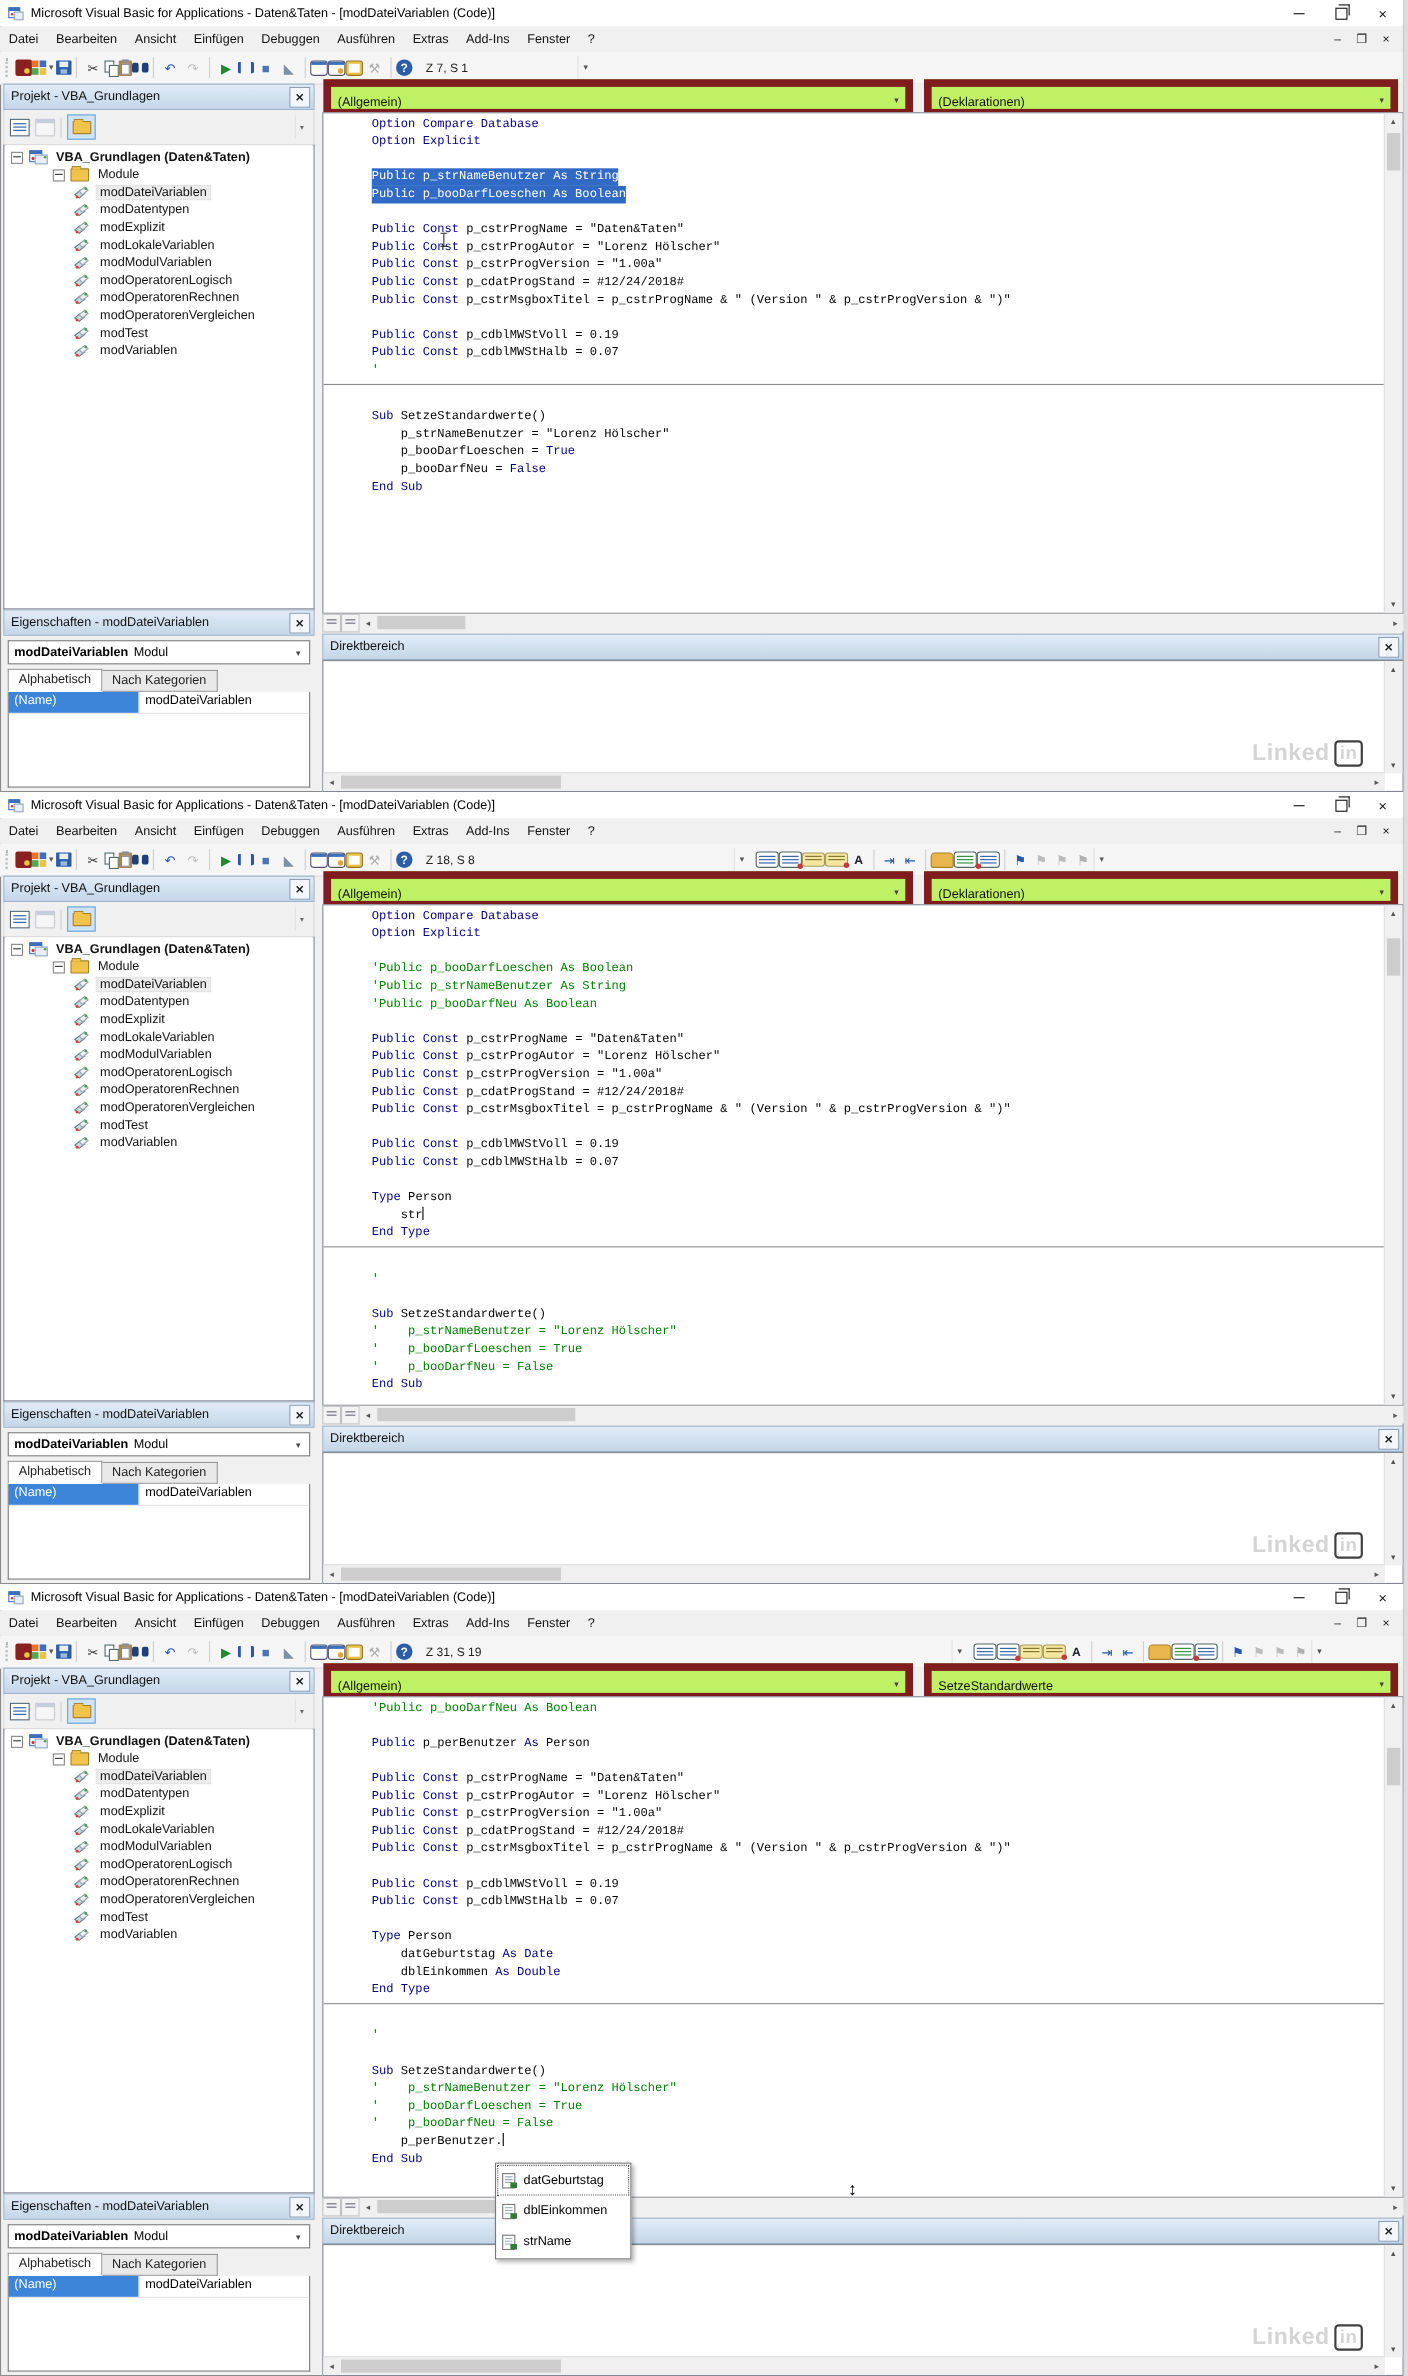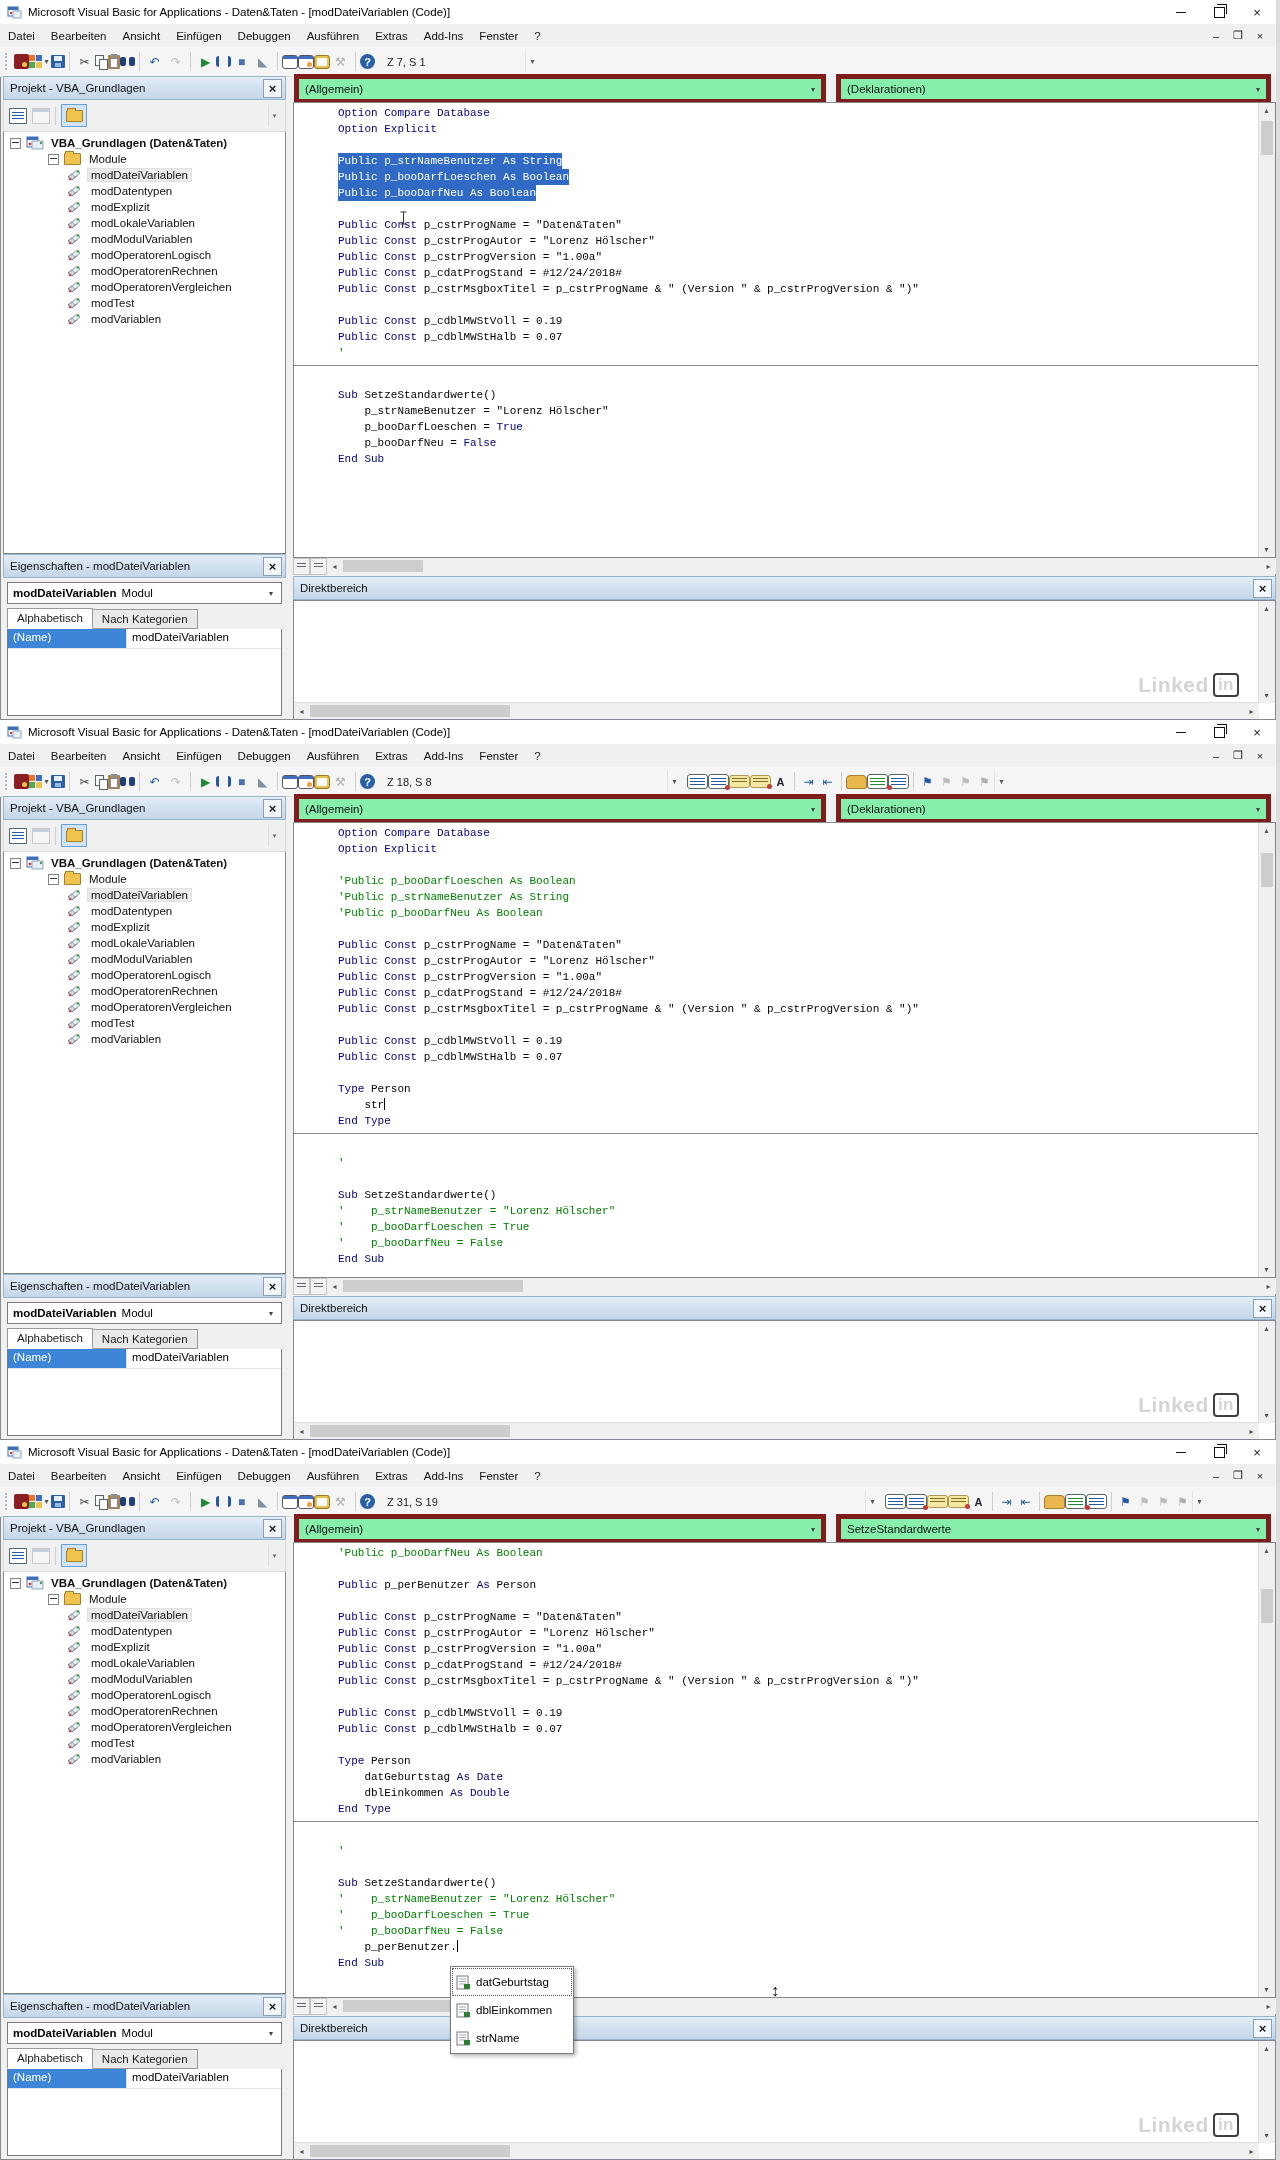--- a/index.html
+++ b/index.html
@@ -109,21 +109,21 @@
   .ptab{padding:3px 9px;border:1px solid #9a9a9a;background:#e9e9e9;color:#222}
   .ptab.active{background:#fff;border-bottom-color:#fff;z-index:2}
   .ptab.inactive{border-left:none;margin-top:1px}
   .propgrid{flex:1;margin:0 4px 4px;background:#fff;border:1px solid #7a7a7a;border-top:none;font-size:11.5px;min-height:0}
   .prow{display:flex;height:19px;border-bottom:1px solid #e4e4e4;align-items:stretch}
   .pname{width:118px;flex:none;background:#3d85d8;color:#fff;padding:2px 5px;box-sizing:border-box}
   .pval{flex:1;padding:2px 5px;border-left:1px solid #e4e4e4;color:#000}
   
   .codewin{height:498px;flex:none;display:flex;flex-direction:column;background:#f0f0f0}
   .ddrow{height:24px;flex:none;display:flex;align-items:center;padding:1px 5px 1px 1px;gap:10px}
-  .combo{height:20px;background:#86efac;border:5px solid #7f1d1d;display:flex;align-items:center;font-size:11.5px;padding-left:6px;color:#111}
+  .combo{height:20px;background:#bef264;border:7px solid #7f1d1d;display:flex;align-items:flex-end;font-size:11.5px;padding-left:6px;color:#111}
   .combo.cleft{width:516px;flex:none}
   .combo.cright{flex:1}
   .codearea{position:relative;flex:1;background:#fff;border:1px solid #828790;overflow:hidden;min-height:0}
   .code{position:absolute;left:0;top:2px;right:16px;bottom:0;padding-left:44px;font-family:"Liberation Mono",monospace;font-size:11px;line-height:16px;overflow:hidden}
   .line{height:16px;white-space:pre}
   .segs{display:inline-block;min-height:16px}
   .line.sel .segs{background:#316ac5}
   .line.sel .segs span{color:#fff}
   .k{color:#00007f}.n{color:#000}.c{color:#008000}
   .line.sepline{height:10px;position:relative}
@@ -555,21 +555,20 @@
             </div>
           </div>
           <div class="codearea">
             <div class="code">
 
             <div class="line"><span class="segs"><span class="k">Option Compare Database</span></span></div>
                 <div class="line"><span class="segs"><span class="k">Option Explicit</span></span></div>
                 <div class="line"><span class="segs"></span></div>
                 <div class="line sel"><span class="segs"><span class="n">Public p_strNameBenutzer As String</span></span></div>
                 <div class="line sel"><span class="segs"><span class="n">Public p_booDarfLoeschen As Boolean</span></span></div>
-                <div class="line sel"><span class="segs"><span class="n">Public p_booDarfNeu As Boolean</span></span></div>
                 <div class="line"><span class="segs"></span></div>
                 <div class="line"><span class="segs"><span class="k">Public Const </span><span class="n">p_cstrProgName = "Daten&amp;Taten"</span></span></div>
                 <div class="line"><span class="segs"><span class="k">Public Const </span><span class="n">p_cstrProgAutor = "Lorenz Hölscher"</span></span></div>
                 <div class="line"><span class="segs"><span class="k">Public Const </span><span class="n">p_cstrProgVersion = "1.00a"</span></span></div>
                 <div class="line"><span class="segs"><span class="k">Public Const </span><span class="n">p_cdatProgStand = #12/24/2018#</span></span></div>
                 <div class="line"><span class="segs"><span class="k">Public Const </span><span class="n">p_cstrMsgboxTitel = p_cstrProgName &amp; " (Version " &amp; p_cstrProgVersion &amp; ")"</span></span></div>
                 <div class="line"><span class="segs"></span></div>
                 <div class="line"><span class="segs"><span class="k">Public Const </span><span class="n">p_cdblMWStVoll = 0.19</span></span></div>
                 <div class="line"><span class="segs"><span class="k">Public Const </span><span class="n">p_cdblMWStHalb = 0.07</span></span></div>
                 <div class="line"><span class="segs"><span class="c">'</span></span></div>

